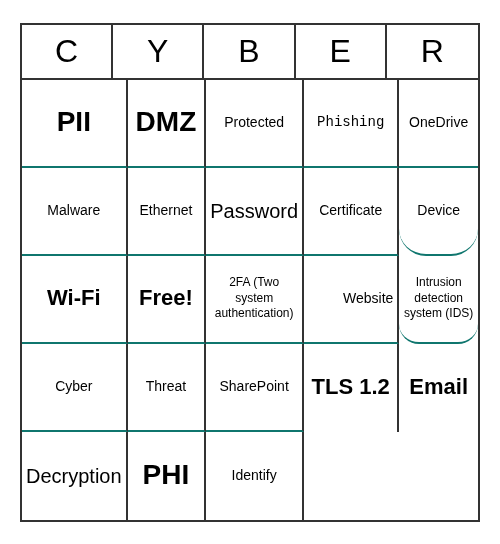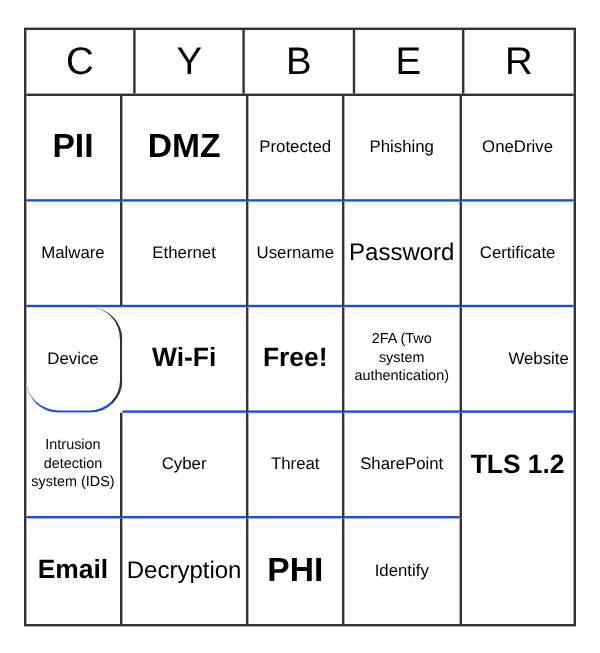--- a/index.html
+++ b/index.html
@@ -42,21 +42,21 @@
     }
 
     .bingo-grid {
       display: grid;
       grid-template-columns: repeat(5, 1fr);
       grid-template-rows: repeat(5, 1fr);
     }
 
     .bingo-cell {
       border-right: 2px solid #333;
-      border-bottom: 2px solid #1d4ed8;
+      border-bottom: 2px solid #0f766e;
       display: flex;
       align-items: center;
       justify-content: center;
       text-align: center;
       min-height: 88px;
       padding: 6px 4px;
       font-size: 14px;
       line-height: 1.3;
     }
 
@@ -76,33 +76,32 @@
   <div class="header-cell">C</div>
       <div class="header-cell">Y</div>
       <div class="header-cell">B</div>
       <div class="header-cell">E</div>
       <div class="header-cell">R</div>
     </div>
   <div class="bingo-grid">
   <div class="bingo-cell" style="font-size: 28px; font-weight: bold;">PII</div>
       <div class="bingo-cell" style="font-size: 28px; font-weight: bold;">DMZ</div>
       <div class="bingo-cell" style="font-size: 14px;">Protected</div>
-      <div class="bingo-cell" style="font-size: 14px;">Phishing</div>
+      <div class="bingo-cell" style="font-size: 14px; font-family: Liberation Mono, monospace;">Phishing</div>
       <div class="bingo-cell" style="font-size: 14px;">OneDrive</div>
       <div class="bingo-cell" style="font-size: 14px;">Malware</div>
       <div class="bingo-cell" style="font-size: 14px;">Ethernet</div>
-      <div class="bingo-cell" style="font-size: 14px;">Username</div>
       <div class="bingo-cell" style="font-size: 20px;">Password</div>
       <div class="bingo-cell" style="font-size: 14px;">Certificate</div>
       <div class="bingo-cell" style="font-size: 14px; border-radius: 27px;">Device</div>
       <div class="bingo-cell" style="font-size: 22px; font-weight: bold;">Wi-Fi</div>
       <div class="bingo-cell" style="font-size: 22px; font-weight: bold;">Free!</div>
       <div class="bingo-cell" style="font-size: 12px;">2FA (Two system authentication)</div>
       <div class="bingo-cell" style="font-size: 14px; padding-left: 39px;">Website</div>
-      <div class="bingo-cell" style="font-size: 12px;">Intrusion detection system (IDS)</div>
+      <div class="bingo-cell" style="font-size: 12px; border-radius: 20px;">Intrusion detection system (IDS)</div>
       <div class="bingo-cell" style="font-size: 14px;">Cyber</div>
       <div class="bingo-cell" style="font-size: 14px;">Threat</div>
       <div class="bingo-cell" style="font-size: 14px;">SharePoint</div>
       <div class="bingo-cell" style="font-size: 22px; font-weight: bold;">TLS 1.2</div>
       <div class="bingo-cell" style="font-size: 22px; font-weight: bold;">Email</div>
       <div class="bingo-cell" style="font-size: 20px;">Decryption</div>
       <div class="bingo-cell" style="font-size: 28px; font-weight: bold;">PHI</div>
       <div class="bingo-cell" style="font-size: 14px;">Identify</div>
     </div>
 </div>

